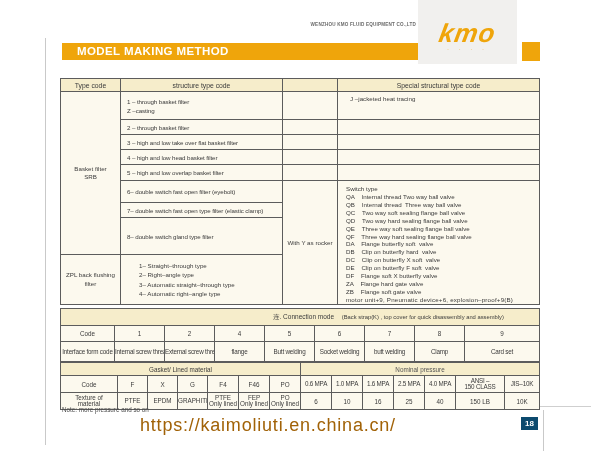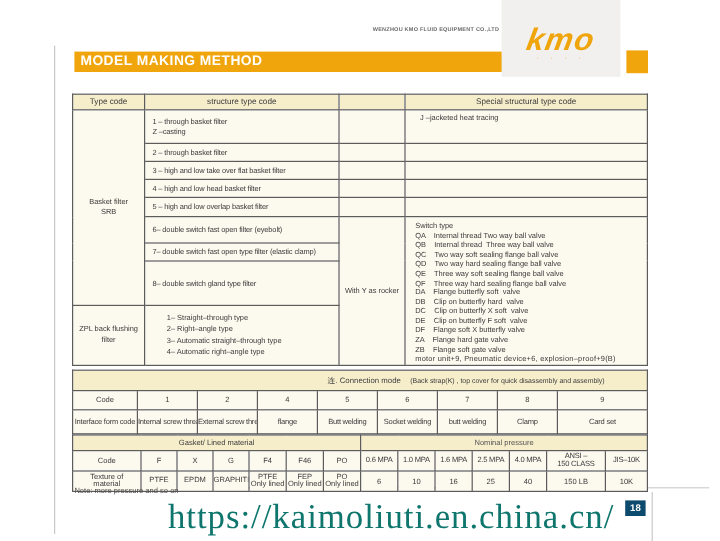--- a/index.html
+++ b/index.html
@@ -15,21 +15,21 @@
   #left-rule  { left:45px; top:38px; height:407px; }
   #right-rule { left:543px; top:410px; height:41px; }
   #bottom-rule{ left:183px; top:406px; width:408px; }
   
   #company { position:absolute; left:250px; top:21px; width:166px; text-align:right; }
   #company .cn { font-size:10.5px; font-weight:bold; color:#4a4a4a; letter-spacing:0.5px; }
   #company .en { font-size:4.6px; font-weight:bold; color:#6a6a6a; margin-top:1px; letter-spacing:0.2px; }
   #banner {
     position:absolute; left:62px; top:43px; width:400px; height:17px;
     background:#EFA50B; color:#ffffff; font-weight:bold; font-size:11.5px;
-    line-height:17px; padding-left:5px; letter-spacing:0.4px;
+    line-height:17px; padding-left:15px; letter-spacing:0.4px;
   }
   #logo-box {
     position:absolute; left:418px; top:0; width:99px; height:64px;
     background:#f1f0ee; text-align:center;
   }
   #logo-text {
     display:block; margin-top:20px; font-size:26px; font-weight:bold; font-style:italic;
     color:#EFA50B; transform:skewX(-10deg); letter-spacing:1px; line-height:26px;
   }
   #logo-tagline { display:block; font-size:6px; color:#EFA50B; letter-spacing:4px; line-height:6px; }
@@ -63,22 +63,22 @@
   
   #material-table td { font-size:6.3px; text-align:center; }
   .mat-head  { font-size:6.3px; }
   .pres-head { font-size:4.5px; color:#555; }
   .mat-name  { font-size:5.4px; line-height:6.5px; }
   .pres-code { font-size:5.3px; line-height:6.2px; letter-spacing:-0.2px; }
   .small-label { font-size:5.4px; line-height:6.4px; }
   
   #note { position:absolute; left:62px; top:406px; font-size:6.3px; color:#4a4a4a; }
   #watermark {
-    position:absolute; left:140px; top:415px; font-size:29px; color:#0f766e;
-    letter-spacing:0.8px; white-space:nowrap;font-family:Liberation Serif, serif;
+    position:absolute; left:140px; top:415px; font-size:18px; color:#a16207;
+    letter-spacing:0.8px; white-space:nowrap;
   }
   #page-number {
     position:absolute; left:521px; top:417px; width:17px; height:13px;
     background:#0c4a6e; color:#ffffff; font-size:8px; line-height:13px;
     text-align:center; font-weight:bold;
   }
 </style>
 </head>
 <body>
 

